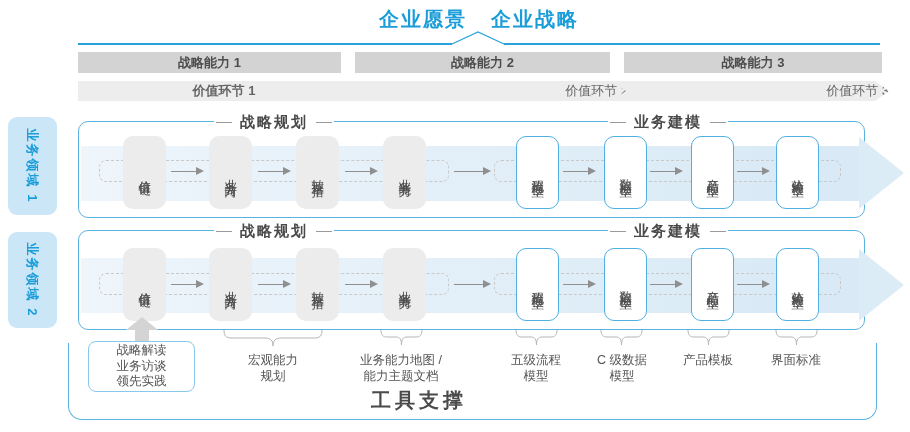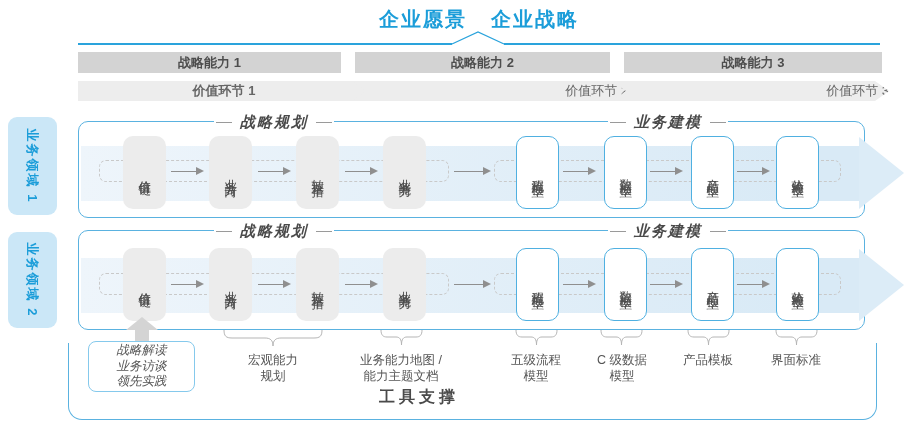--- a/index.html
+++ b/index.html
@@ -28,32 +28,32 @@
   .band-head{position:absolute;left:780px;width:0;height:0;border-left:45px solid var(--band-arrow);border-top:36px solid transparent;border-bottom:36px solid transparent;}
   .dashed-zone{position:absolute;height:22px;border:1px dashed #c9c9c9;border-radius:7px;}
   .fbox{position:absolute;width:43px;height:73px;display:flex;align-items:center;justify-content:center;}
   .fbox.gray{background:var(--box-gray-fill);border-radius:10px;}
   .fbox.blue{background:#fff;border:1.5px solid var(--blue-box-border);border-radius:10px;}
   .fbox span{writing-mode:vertical-rl;text-orientation:upright;font-size:12.5px;color:var(--text-dark);letter-spacing:2px;line-height:1;}
   .farrow{position:absolute;width:33px;height:9px;}
   .farrow.long{width:37px;}
   .farrow::before{content:"";position:absolute;left:0;right:7px;top:4px;border-top:1px solid var(--flow-arrow);}
   .farrow::after{content:"";position:absolute;right:0;top:0;width:0;height:0;border-left:8px solid var(--flow-arrow);border-top:4.5px solid transparent;border-bottom:4.5px solid transparent;}
-  .row-title{position:absolute;top:-10px;height:20px;transform:translateX(-50%);background:#fff;display:flex;align-items:center;gap:8px;padding:0 2px;font-style:italic;}
+  .row-title{position:absolute;top:-10px;height:20px;transform:translateX(-50%);background:#fff;display:flex;align-items:center;gap:8px;padding:0 2px;}
   .row-title .ttext{font-size:15px;font-weight:bold;color:#4a4a4a;letter-spacing:2px;white-space:nowrap;}
   .row-title .tline{width:16px;border-top:1px solid #9a9a9a;}
   
   .bracket{position:absolute;top:330px;}
   .bracket path{stroke:var(--bracket-gray);stroke-width:1;fill:none;}
   .flabel{position:absolute;top:352px;transform:translateX(-50%);text-align:center;font-size:12.5px;line-height:16px;color:#555;white-space:nowrap;}
-  .practice-box{position:absolute;left:88px;top:341px;width:107px;height:51px;border:1px solid #85c9ec;border-radius:8px;background:#fff;display:flex;flex-direction:column;align-items:center;justify-content:center;font-size:12.5px;line-height:15.5px;color:#555;z-index:3;font-style:italic;}
+  .practice-box{position:absolute;left:88px;top:341px;width:107px;height:51px;border:1px solid #85c9ec;border-radius:8px;background:#fff;display:flex;flex-direction:column;align-items:center;justify-content:center;font-size:12.5px;line-height:15.5px;color:#555;z-index:3;}
   .up-arrow-head{position:absolute;left:126px;top:317px;width:0;height:0;border-bottom:13px solid var(--up-arrow);border-left:16px solid transparent;border-right:16px solid transparent;z-index:2;}
   .up-arrow-shaft{position:absolute;left:135px;top:330px;width:14px;height:11px;background:var(--up-arrow);z-index:2;}
   .tool-container{position:absolute;left:68px;top:343px;width:809px;height:77px;border:1px solid var(--container-border);border-top:none;border-radius:0 0 14px 14px;}
-  .tool-support{position:absolute;left:68px;width:702px;top:387px;text-align:center;font-size:16px;font-weight:bold;color:#4a4a4a;letter-spacing:4px;}
+  .tool-support{position:absolute;left:68px;width:702px;top:387px;text-align:center;font-size:20px;font-weight:bold;color:#4a4a4a;letter-spacing:4px;}
 </style>
 </head>
 <body>
 
 <div class="canvas">
 
   <div class="top-titles">
     <span class="top-title">企业愿景</span>
     <span class="top-title">企业战略</span>
   </div>

